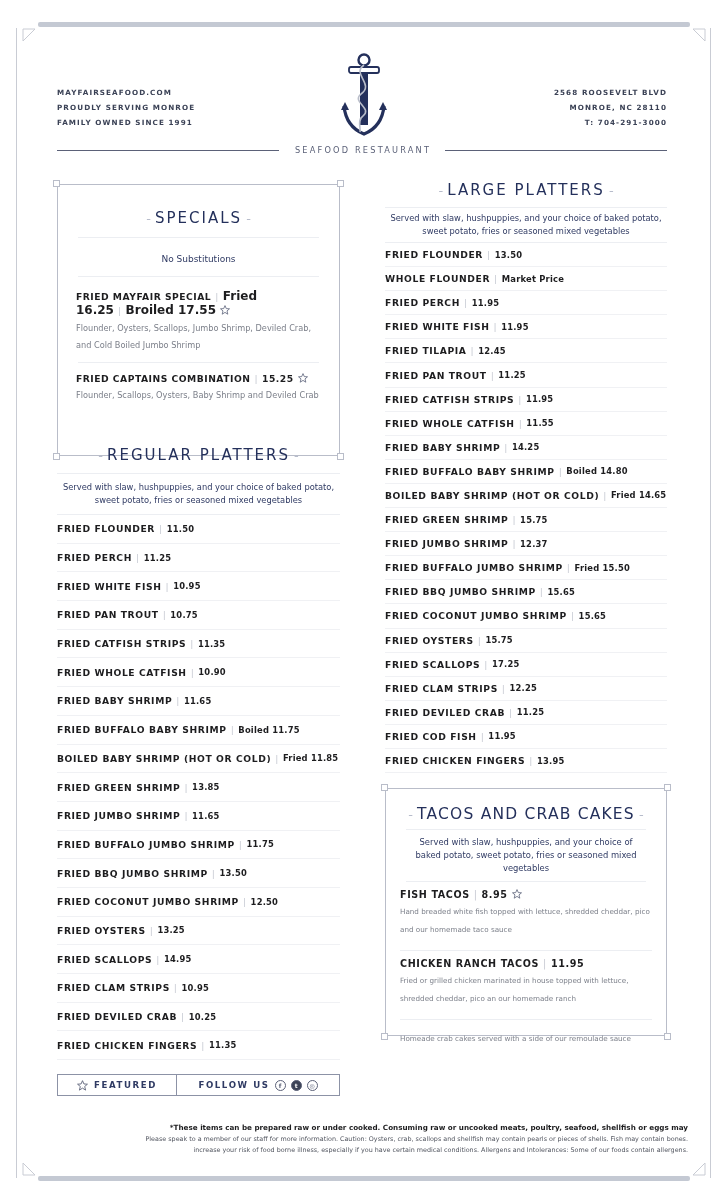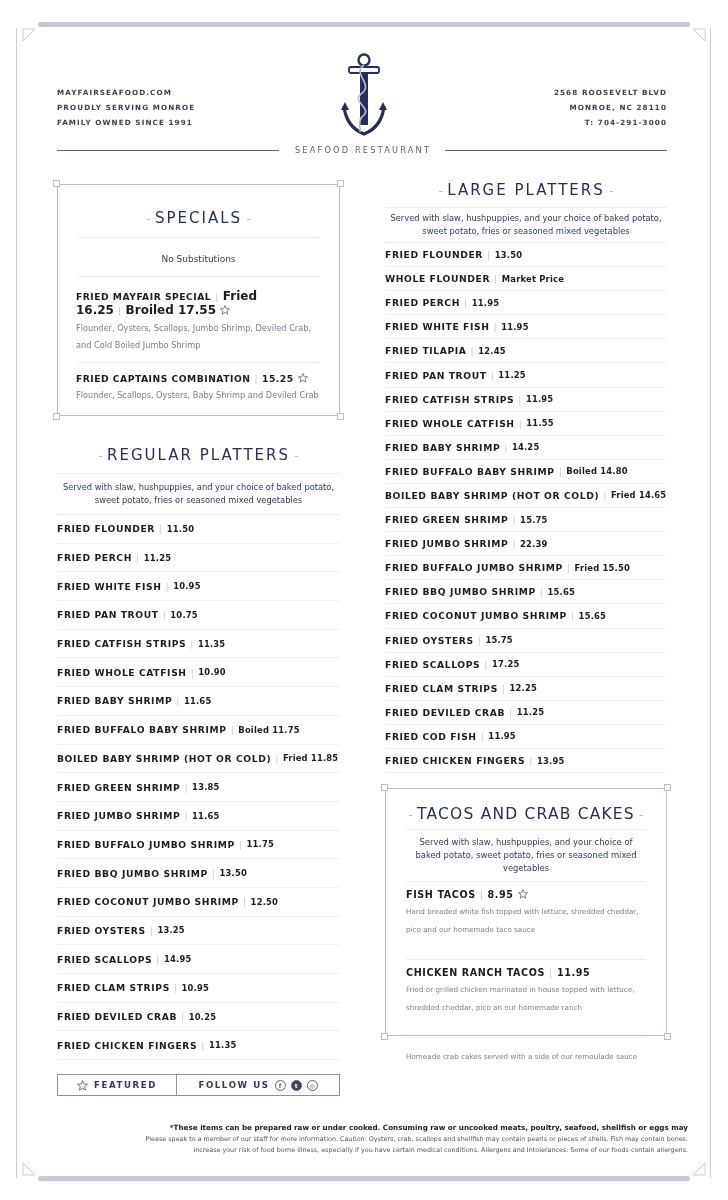--- a/index.html
+++ b/index.html
@@ -29,21 +29,21 @@
   .sec-title .dash { color: #b7bccb; font-size: 13px; letter-spacing: 0; }
   .served { text-align: center; color: #2f3a63; font-size: 8.3px; line-height: 13px; }
 
   .hr { height: 1px; background: #eceef2; }
 
   
   .box { position: absolute; border: 1.5px solid #b9bdc9; }
   .box .bk { position: absolute; width: 7px; height: 7px; border: 1.2px solid #b9bdc9; background: #fff; }
 
   
-  #specials { left: 57px; top: 184px; width: 283px; height: 232px; }
+  #specials { left: 57px; top: 184px; width: 283px; height: 272px; }
   #specials .sec-title { margin-top: 24px; }
   #specials .sub { text-align: center; font-size: 9px; color: #2f3a63; margin-top: 16px; }
   .sp-item { margin: 0 18px; }
   .sp-name { font-size: 9.2px; font-weight: bold; letter-spacing: 0.5px; color: #1d1d1f; }
   .sp-name .p { font-size: 12px; letter-spacing: 0; }
   .sp-desc { font-size: 8.2px; color: #7b7f89; line-height: 17px; margin-top: 3px; }
   .sep { color: #c6c9d2; font-weight: normal; margin: 0 4px; }
   .row { height: 28.7px; border-bottom: 1px solid #f0f1f4; display: flex; align-items: center; font-size: 9.2px; font-weight: bold; letter-spacing: 0.6px; color: #1d1d1f; }
   .row .price { font-size: 8.4px; letter-spacing: 0.2px; }
 
@@ -55,21 +55,21 @@
   .soc { display: inline-flex; width: 11px; height: 11px; border-radius: 50%; border: 1px solid #5b6178; align-items: center; justify-content: center; font-size: 6px; color: #5b6178; margin-left: 5px; letter-spacing: 0; }
   .soc.filled { background: #3b4256; color: #fff; }
 
   
   .lg-row { height: 24.1px; border-bottom: 1px solid #f0f1f4; display: flex; align-items: center; font-size: 9.2px; font-weight: bold; letter-spacing: 0.6px; }
   .lg-row .price { font-size: 8.4px; letter-spacing: 0.2px; }
 
   
   #tacos { left: 385px; top: 788px; width: 282px; height: 248px; }
   #tacos .sec-title { margin-top: 16px; font-size: 15.5px; letter-spacing: 1.2px; }
-  .taco { margin: 0 20px; padding: 7px 0 20px; border-bottom: 1px solid #eceef2; }
+  .taco { margin: 0 14px; padding: 7px 0 11px; border-bottom: 1px solid #eceef2; }
   .taco:last-child { border-bottom: none; }
   .taco-name { font-size: 9.6px; font-weight: bold; letter-spacing: 0.6px; color: #1d1d1f; }
   .taco-desc { font-size: 7.2px; color: #7b7f89; line-height: 18px; margin-top: 3px; }
   .star { display: inline-block; width: 10px; height: 10px; vertical-align: -1px; margin-left: 4px; }
 
   
   .disclaimer { position: absolute; left: 40px; top: 1123px; width: 648px; text-align: right; }
   .disclaimer .l1 { font-size: 7.2px; font-weight: bold; color: #1d1d1f; }
   .disclaimer .l2 { font-size: 6.4px; color: #50545e; margin-top: 3px; }
 </style>
@@ -331,21 +331,21 @@
         <span class="price">Fried 14.65</span>
       </div>
       <div class="lg-row">
         <span>FRIED GREEN SHRIMP</span>
         <span class="sep">|</span>
         <span class="price">15.75</span>
       </div>
       <div class="lg-row">
         <span>FRIED JUMBO SHRIMP</span>
         <span class="sep">|</span>
-        <span class="price">22.39</span>
+        <span class="price">12.37</span>
       </div>
       <div class="lg-row">
         <span>FRIED BUFFALO JUMBO SHRIMP</span>
         <span class="sep">|</span>
         <span class="price">Fried 15.50</span>
       </div>
       <div class="lg-row">
         <span>FRIED BBQ JUMBO SHRIMP</span>
         <span class="sep">|</span>
         <span class="price">15.65</span>

